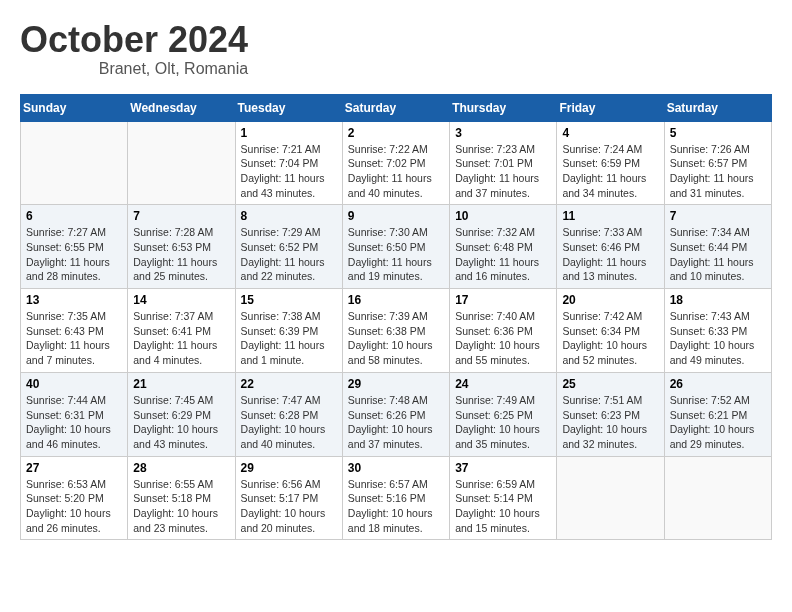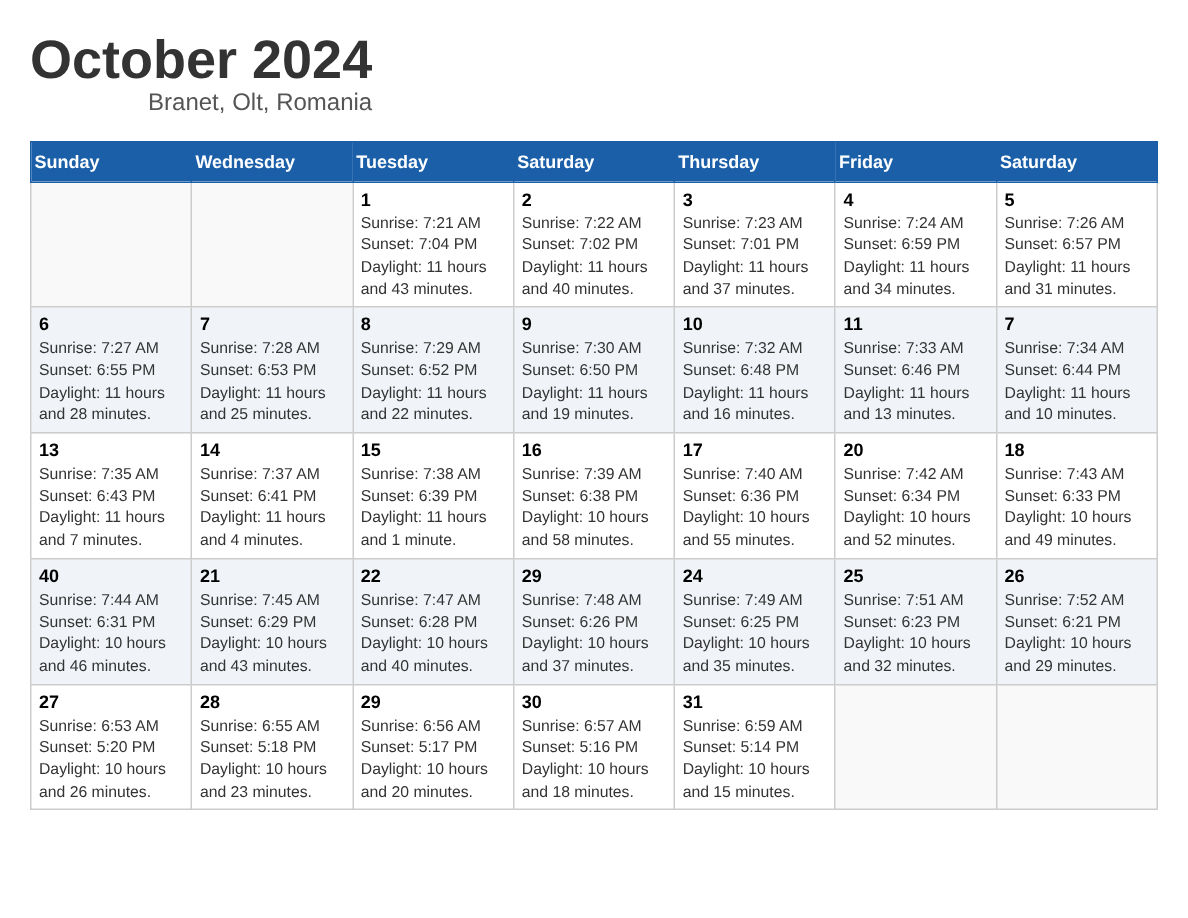--- a/index.html
+++ b/index.html
@@ -239,20 +239,20 @@
         </td>
         <td>
           <span class="day-number">29</span>
           <div class="day-info">Sunrise: 6:56 AM<br>Sunset: 5:17 PM<br>Daylight: 10 hours and 20 minutes.</div>
         </td>
         <td>
           <span class="day-number">30</span>
           <div class="day-info">Sunrise: 6:57 AM<br>Sunset: 5:16 PM<br>Daylight: 10 hours and 18 minutes.</div>
         </td>
         <td>
-          <span class="day-number">31</span>
+          <span class="day-number">37</span>
           <div class="day-info">Sunrise: 6:59 AM<br>Sunset: 5:14 PM<br>Daylight: 10 hours and 15 minutes.</div>
         </td>
         <td class="empty-cell"></td>
         <td class="empty-cell"></td>
       </tr>
     </tbody>
 </table>
 
 </body></html>

